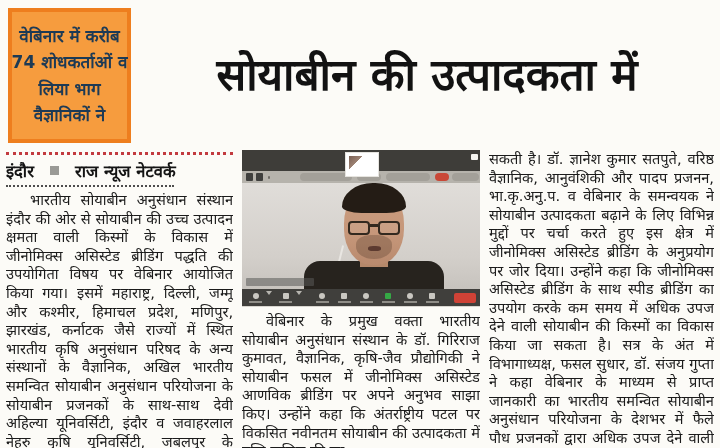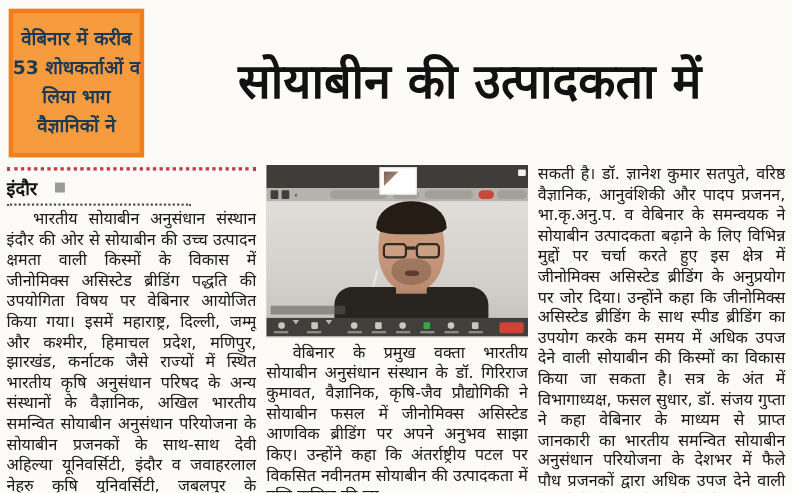--- a/index.html
+++ b/index.html
@@ -117,36 +117,37 @@
   .caret { width:0; height:0; border-left:3px solid transparent; border-right:3px solid transparent;
            border-top:4px solid #b7b5af; margin:0 7px 0 -5px; align-self:flex-start; margin-top:2px; }
 </style>
 </head>
 <body>
 
 <div class="page">
 
   <div class="kicker">
     <div class="kline">वेबिनार में करीब</div>
-    <div class="kline">53 शोधकर्ताओं व</div>
+    <div class="kline">74 शोधकर्ताओं व</div>
     <div class="kline">लिया भाग</div>
     <div class="kline">वैज्ञानिकों ने</div>
   </div>
 
   <div class="headline">
     <div class="hline">सोयाबीन की उत्पादकता में</div>
   </div>
 
   <div class="columns">
 
     <div class="col col-1">
       <div class="rule-red"></div>
       <div class="byline">
         <span>इंदौर</span>
         <span class="sq"></span>
+        <span>राज न्यूज नेटवर्क</span>
       </div>
       <div class="rule-dark"></div>
       <p class="body-text indent">भारतीय सोयाबीन अनुसंधान संस्थान इंदौर की ओर से सोयाबीन की उच्च उत्पादन क्षमता वाली किस्मों के विकास में जीनोमिक्स असिस्टेड ब्रीडिंग पद्धति की उपयोगिता विषय पर वेबिनार आयोजित किया गया। इसमें महाराष्ट्र, दिल्ली, जम्मू और कश्मीर, हिमाचल प्रदेश, मणिपुर, झारखंड, कर्नाटक जैसे राज्यों में स्थित भारतीय कृषि अनुसंधान परिषद के अन्य संस्थानों के वैज्ञानिक, अखिल भारतीय समन्वित सोयाबीन अनुसंधान परियोजना के सोयाबीन प्रजनकों के साथ-साथ देवी अहिल्या यूनिवर्सिटी, इंदौर व जवाहरलाल नेहरु कृषि यूनिवर्सिटी, जबलपुर के शोधकर्ता, प्रोफेसर व वैज्ञानिकों सहित 82 शोधकर्ताओं ने भाग लिया।</p>
     </div>
 
     <div class="col col-2">
       <div class="photo">
         <div class="z-top">
           <div class="z-win-icon"></div>
         </div>

